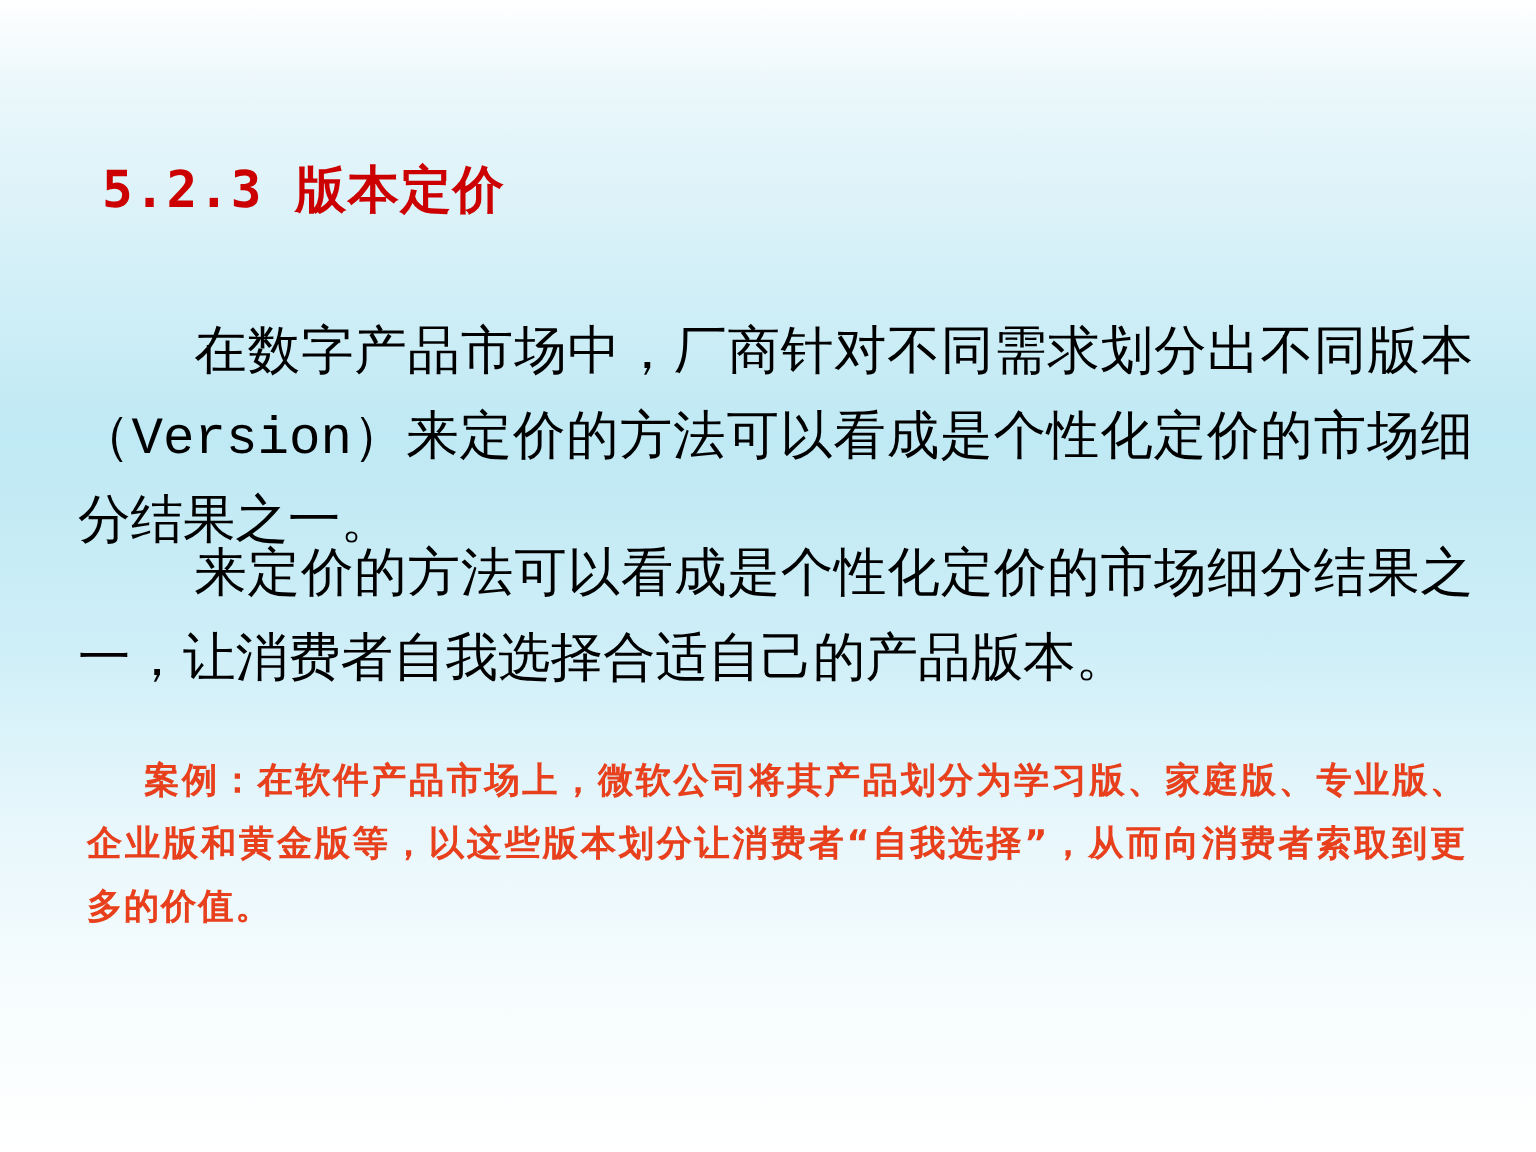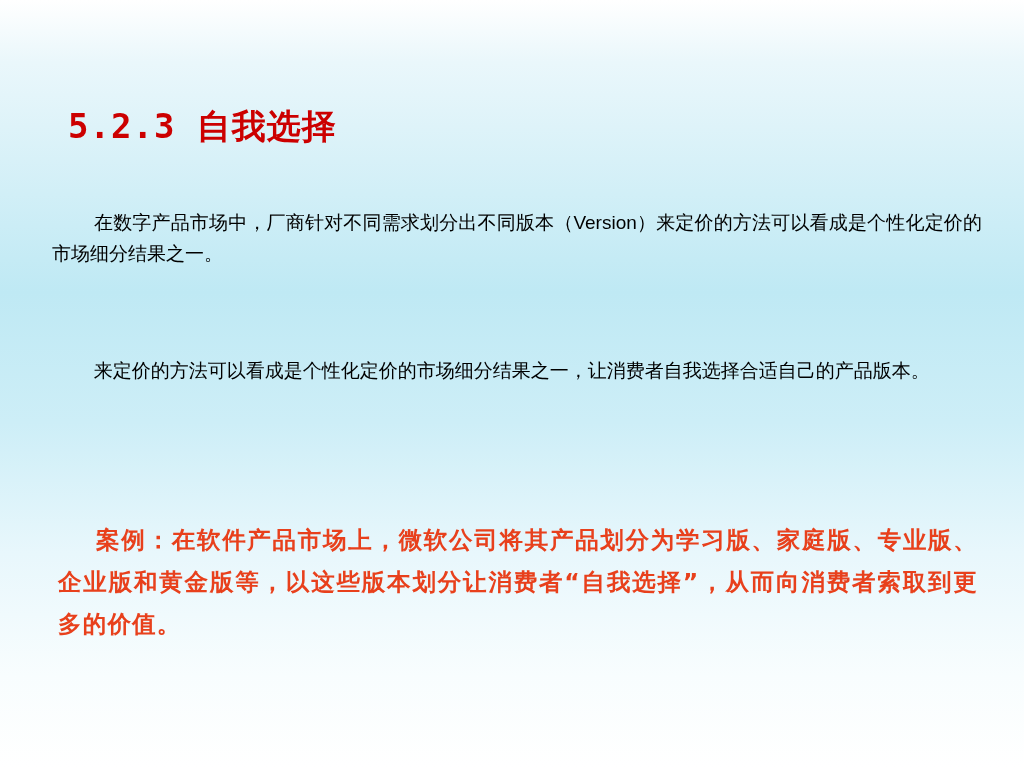--- a/index.html
+++ b/index.html
@@ -36,50 +36,49 @@
     font-size: 34px;
     font-weight: bold;
     letter-spacing: 1px;
     white-space: nowrap;
   }
   .body-block {
     position: absolute;
     left: 52px;
     width: 930px;
     color: #000000;
-    font-family: Liberation Sans, sans-serif;
-    font-size: 19px;
+    font-family: Liberation Mono, monospace;
+    font-size: 35px;
     line-height: 1.62;
     text-align: justify;
   }
   .p1 { top: 208px; }
   .p2 { top: 356px; }
   .indent { display: inline-block; width: 2.2em; }
   .emph {
     position: absolute;
     left: 58px;
     top: 500px;
     width: 920px;
     color: #e8401c;
     font-family: "DejaVu Sans", sans-serif;
     font-weight: bold;
     font-size: 23.5px;
     line-height: 1.78;
     letter-spacing: 1.2px;
     text-align: justify;
-    margin-top: 20px;
   }
   .emph .indent { width: 1.6em; }
 </style>
 </head>
 <body>
 
 <div class="slide">
 
-  <div class="title">5.2.3 自我选择</div>
+  <div class="title">5.2.3 版本定价</div>
 
   <div class="body-block p1"><span class="indent"></span><span>在数字产品市场中，厂商针对不同需求划分出不同版本（Version）来定价的方法可以看成是个性化定价的市场细分结果之一。</span></div>
 
   <div class="body-block p2"><span class="indent"></span><span>来定价的方法可以看成是个性化定价的市场细分结果之一，让消费者自我选择合适自己的产品版本。</span></div>
 
   <div class="emph"><span class="indent"></span><span>案例：在软件产品市场上，微软公司将其产品划分为学习版、家庭版、专业版、企业版和黄金版等，以这些版本划分让消费者“自我选择”，从而向消费者索取到更多的价值。</span></div>
 
 </div>
 
 </body></html>

